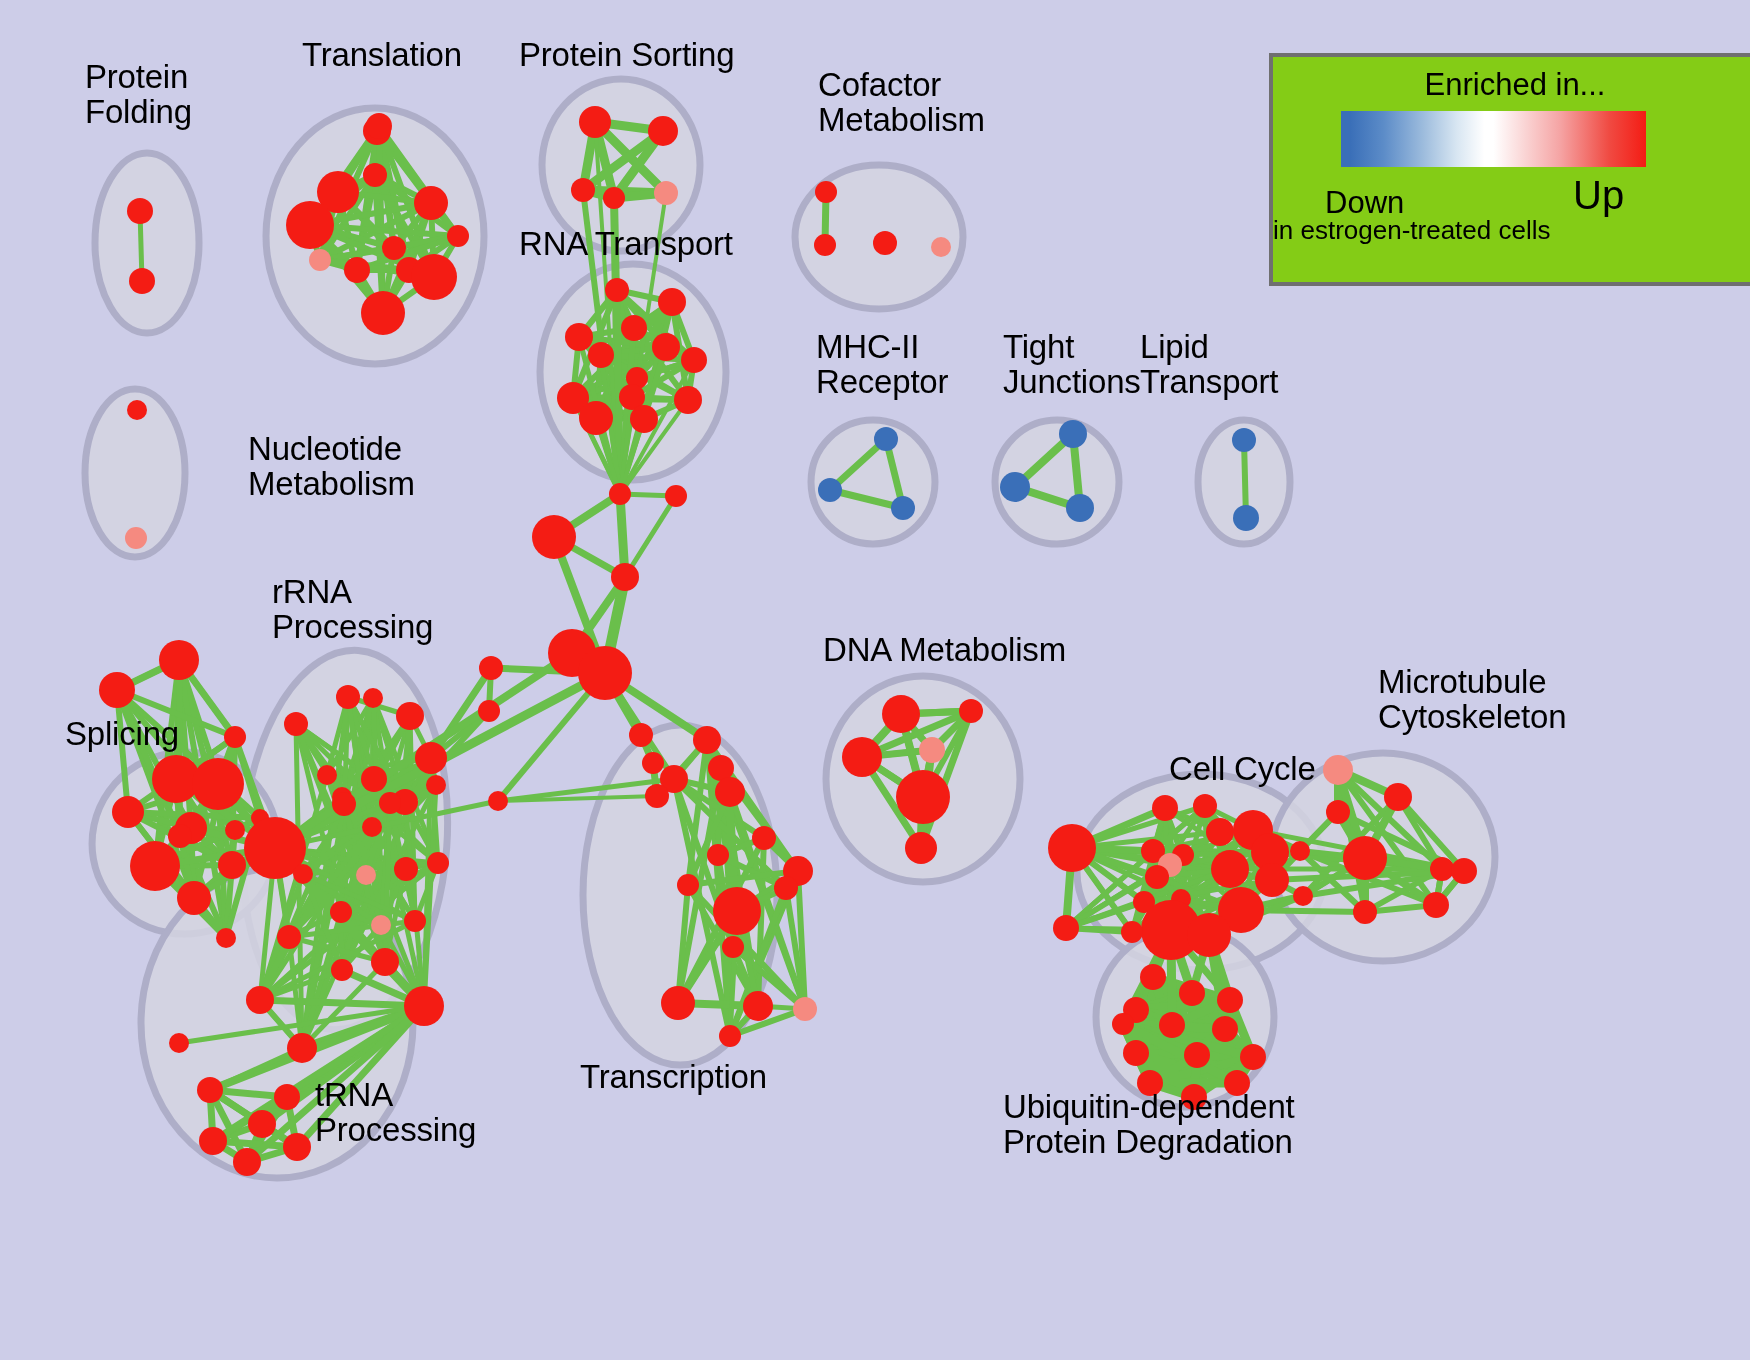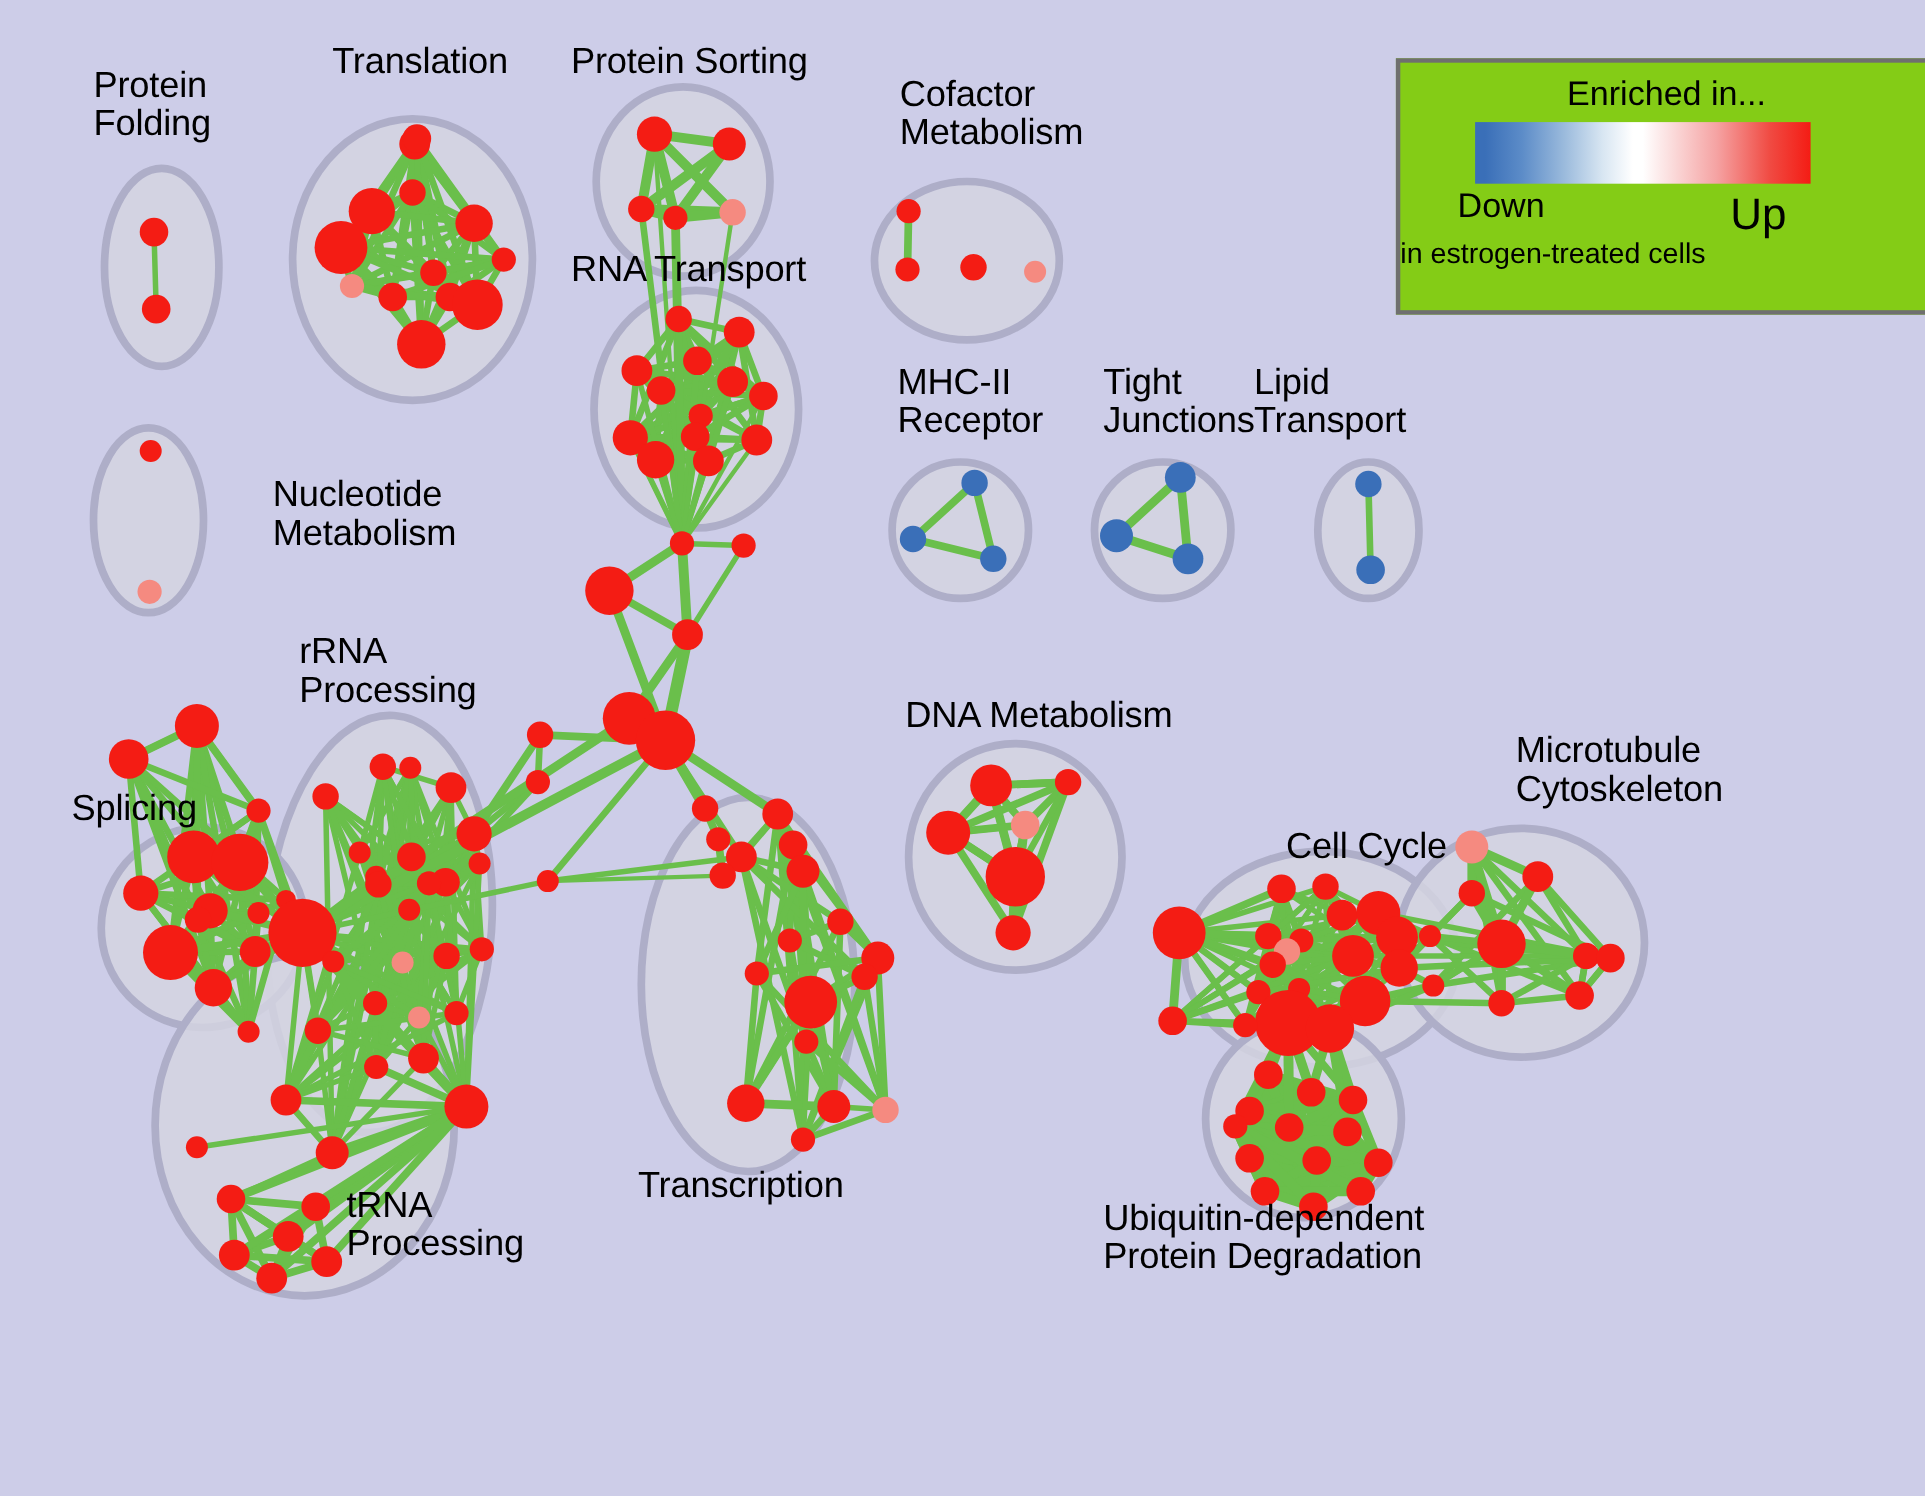--- a/index.html
+++ b/index.html
@@ -61,21 +61,21 @@
     left: 68px;
     width: 305px;
     height: 56px;
     background: linear-gradient(to right,
         #3a6fb8 0%, #3a6fb8 3%, #5c8cc8 14%, #9dbcdd 27%,
         #d8e6f2 38%, #ffffff 47%, #ffffff 50%,
         #fbdede 58%, #f5a3a3 72%, #f04a42 88%, #f41c14 100%);
   }
   .legend-down {
     position: absolute;
-    top: 112px;
+    top: 128px;
     left: 52px;
     font-size: 31px;
     color: #000;
   }
   .legend-up {
     position: absolute;
     top: 116px;
     left: 300px;
     font-size: 40px;
     color: #000;

